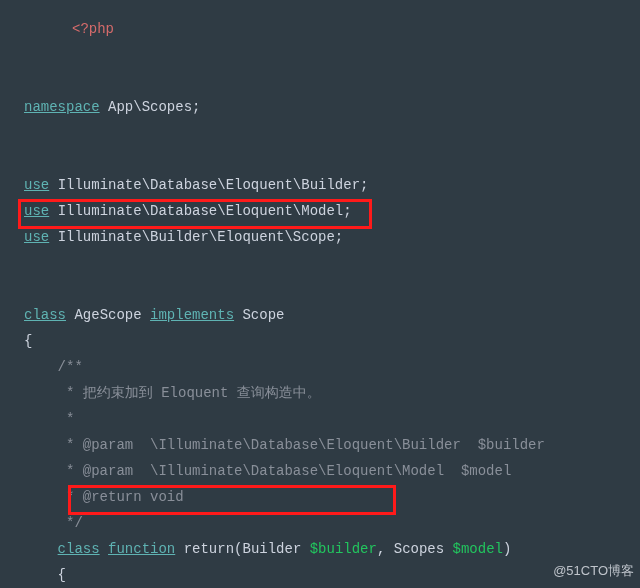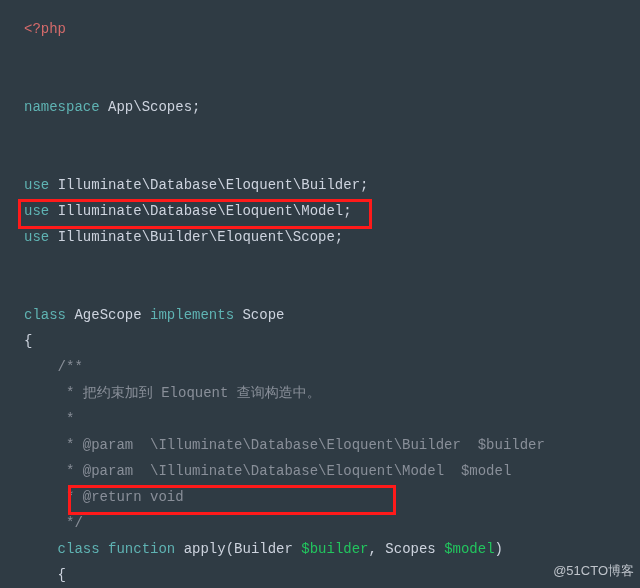--- a/index.html
+++ b/index.html
@@ -12,22 +12,22 @@
     color: #c0c5ce;
     width: 640px;
     height: 588px;
     overflow: hidden;
     position: relative;
   }
   .code-area {
     padding: 16px 0 16px 24px;
     white-space: pre;
   }
-  .t-key   { color: #5fb3b3; }   
-  .t-open  { color: #d56b6b; }   
+  .t-key   { color: #5fb3b3; text-decoration: underline; }   
+  .t-open  { color: #d56b6b; margin-left: 48px; }   
   .t-plain { color: #cdd3de; text-align: center; }   
   .t-gray  { color: #898f99; }   
   .t-brace { color: #cdd3de; }
   .t-var   { color: #22c55e; }   
 
   .hl {
     position: absolute;
     border: 3px solid #ff1a1a;
     box-sizing: border-box;
     pointer-events: none;
@@ -60,21 +60,21 @@
 
 <span class="t-key">class</span> <span class="t-plain">AgeScope</span> <span class="t-key">implements</span> <span class="t-plain">Scope</span>
 <span class="t-brace">{</span>
     <span class="t-gray">/**</span>
     <span class="t-gray"> * 把约束加到 Eloquent 查询构造中。</span>
     <span class="t-gray"> *</span>
     <span class="t-gray"> * @param  \Illuminate\Database\Eloquent\Builder  $builder</span>
     <span class="t-gray"> * @param  \Illuminate\Database\Eloquent\Model  $model</span>
     <span class="t-gray"> * @return void</span>
     <span class="t-gray"> */</span>
-    <span class="t-key">class</span> <span class="t-key">function</span> <span class="t-plain">apply</span><span class="t-brace">(</span><span class="t-plain">Builder</span> <span class="t-var">$builder</span><span class="t-plain">,</span> <span class="t-plain">Scopes</span> <span class="t-var">$model</span><span class="t-brace">)</span>
+    <span class="t-key">class</span> <span class="t-key">function</span> <span class="t-plain">return</span><span class="t-brace">(</span><span class="t-plain">Builder</span> <span class="t-var">$builder</span><span class="t-plain">,</span> <span class="t-plain">Scopes</span> <span class="t-var">$model</span><span class="t-brace">)</span>
     <span class="t-brace">{</span>
           
     
 </div>
 
 <div class="hl hl1"></div>
 <div class="hl hl2"></div>
 
 <div class="watermark">@51CTO博客</div>
 

